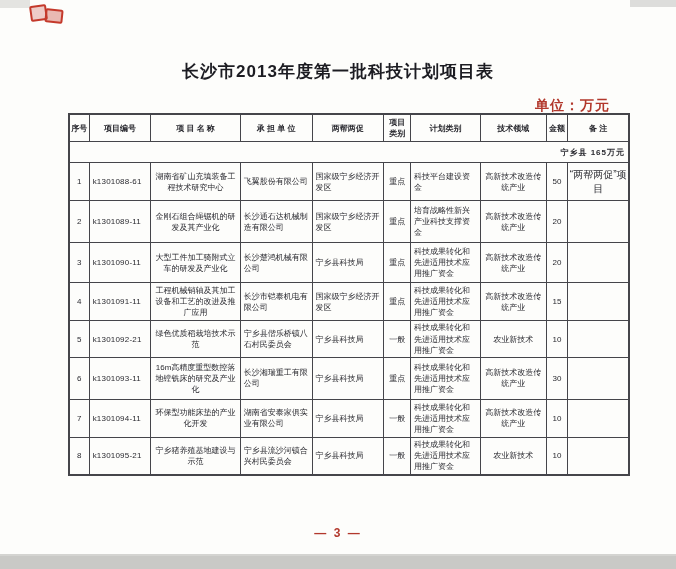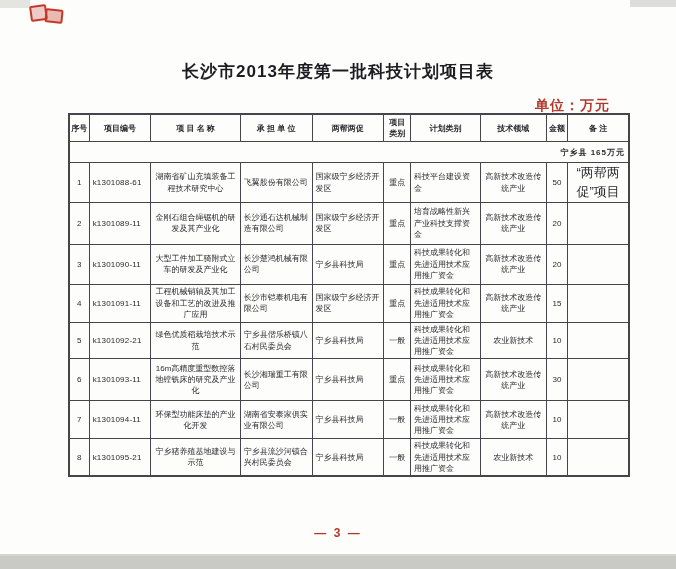--- a/index.html
+++ b/index.html
@@ -48,21 +48,21 @@
   tr.group-row td{text-align:right;font-weight:700;padding-left:5px;letter-spacing:1px;border-left:1px solid var(--table-border);}
   td.c-seq{text-align:center;padding:1px 0;}
   td.c-code{text-align:left;letter-spacing:.2px;}
   td.c-name{text-align:center;}
   td.c-unit{text-align:left;}
   td.c-dept{text-align:left;}
   td.c-category{text-align:center;padding:1px 1px;}
   td.c-plan{text-align:left;}
   td.c-field{text-align:center;}
   td.c-amount{text-align:center;padding:1px 0;}
-  td.c-remark{text-align:center;padding:1px 1px;font-size:13px;}
+  td.c-remark{text-align:center;padding:1px 1px;font-size:10px;}
   .page-number{
     position:absolute;top:526px;left:0;width:676px;text-align:center;
     font-size:12px;font-weight:700;color:var(--accent-red);letter-spacing:2px;
   }
 </style>
 </head>
 <body>
 
 <div class="page">
 

